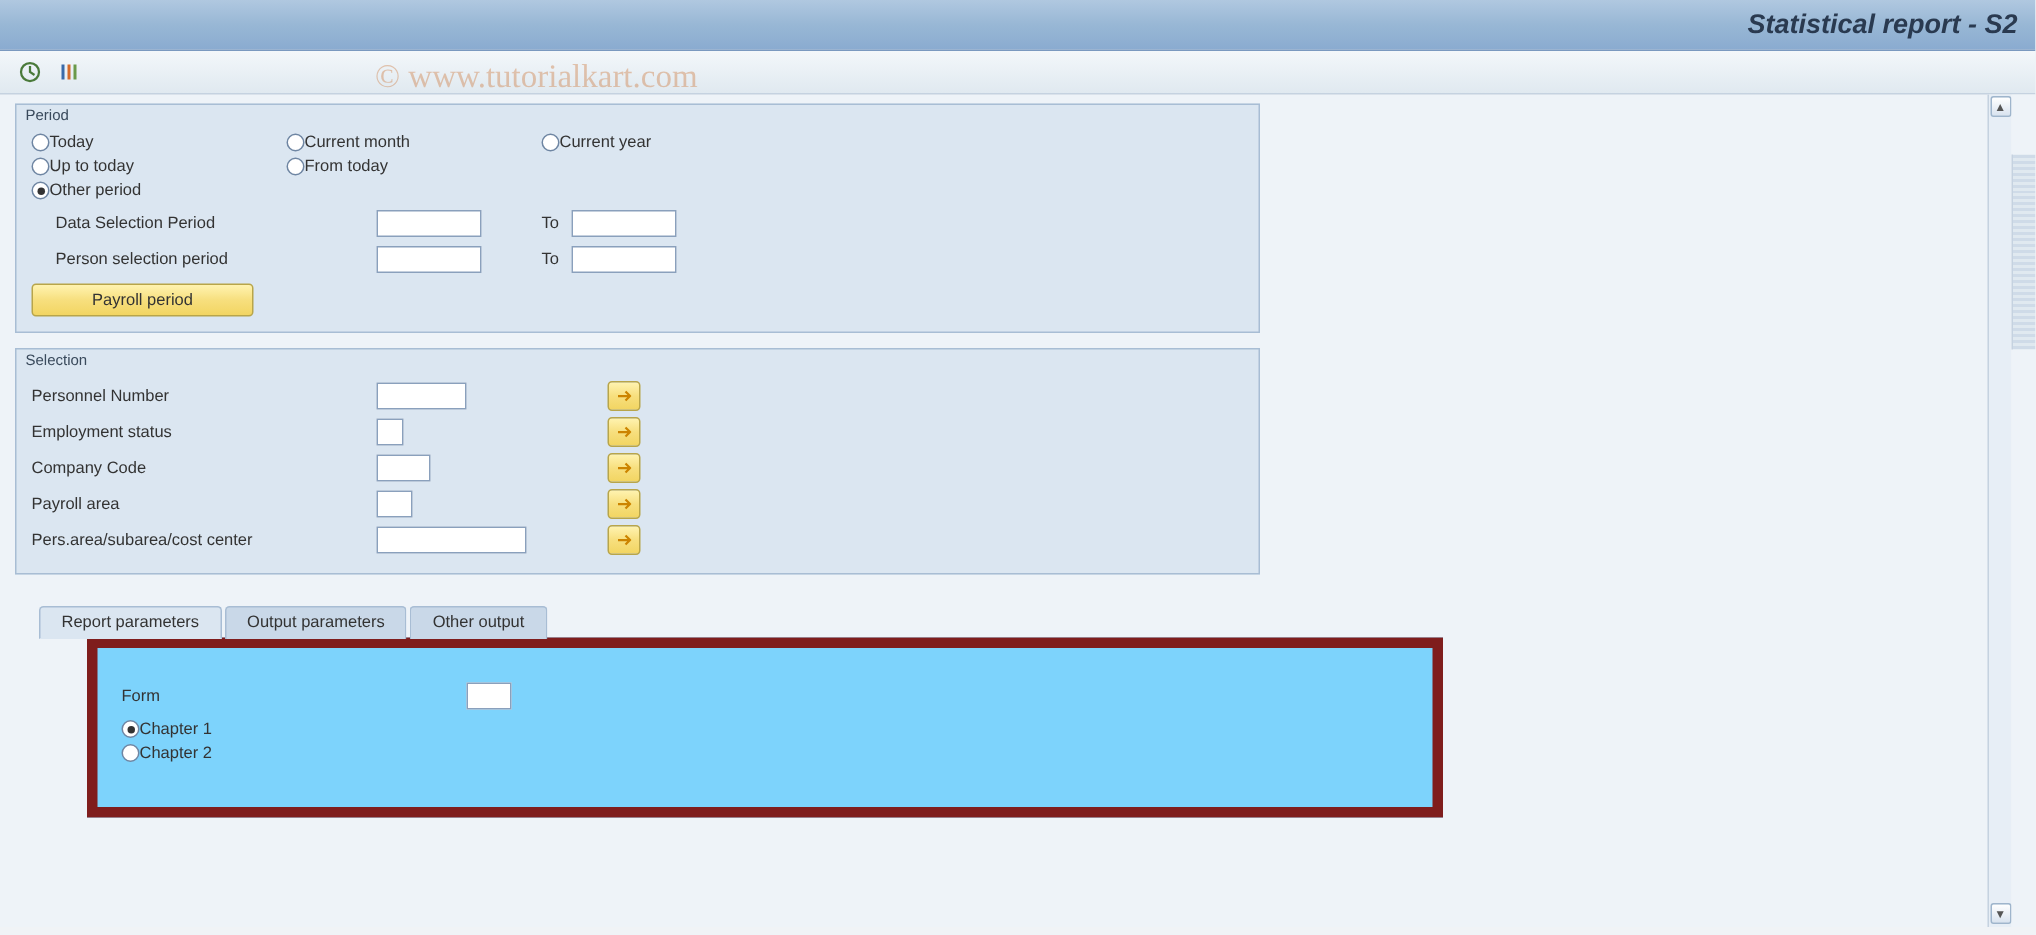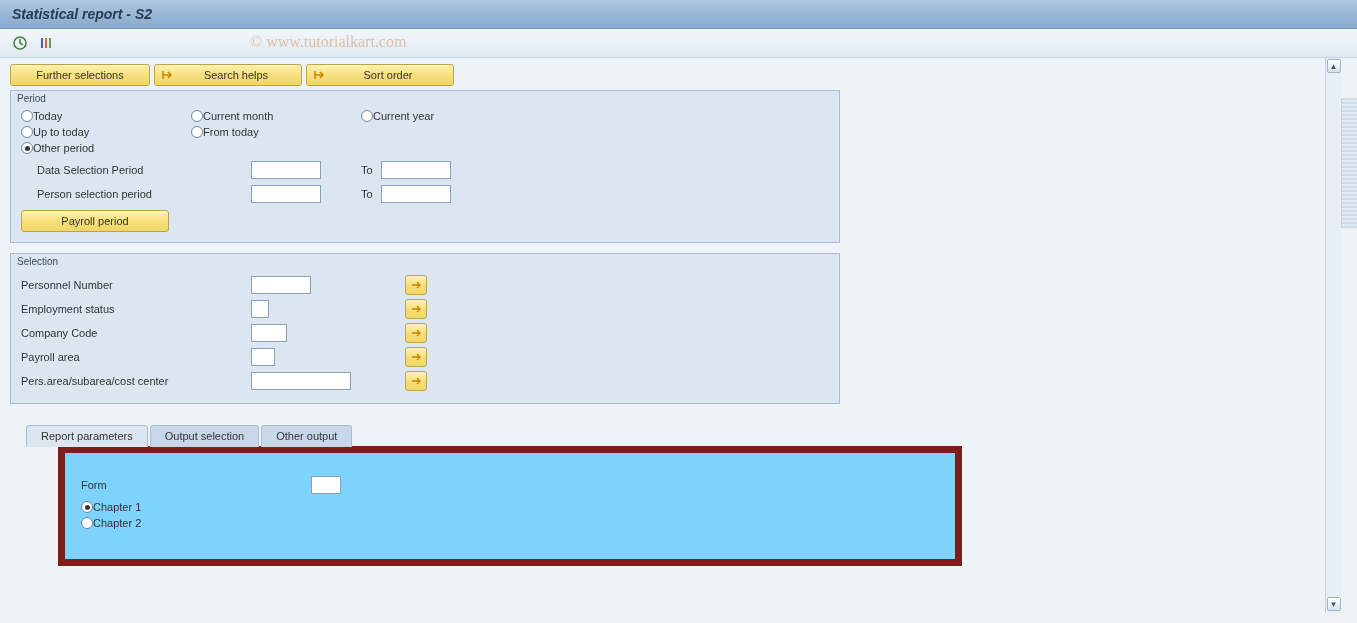--- a/index.html
+++ b/index.html
@@ -11,38 +11,39 @@
     color: #333;
     width: 1357px;
     overflow: hidden;
   }
   .title-bar {
     background: linear-gradient(to bottom, #b0c8e0, #98b7d5 50%, #8aabd0);
     border-bottom: 1px solid #7a99bf;
     padding: 6px 12px;
     font-style: italic;
     font-weight: bold;
-    font-size: 14px;
+    font-size: 18px;
     color: #2a3a50;
+    text-align: right;
   }
   .toolbar {
     background: linear-gradient(to bottom, #f3f7fa, #e0e9f0);
     border-bottom: 1px solid #c5d2e0;
     padding: 6px 12px;
     display: flex;
     align-items: center;
     gap: 10px;
     position: relative;
   }
   .watermark {
     position: absolute;
     left: 250px;
     top: 4px;
     color: rgba(205,120,60,0.4);
-    font-size: 16px;
+    font-size: 22px;
     font-family: Georgia, serif;
     pointer-events: none;
   }
   .tb-ico { width:16px; height:16px; display:inline-flex; align-items:center; justify-content:center; cursor:pointer; }
   .content {
     display: flex;
     height: 555px;
   }
   .main {
     flex: 1;
@@ -188,41 +189,20 @@
         <rect x="7" y="3" width="2" height="10" fill="#d46a2a"></rect>
         <rect x="11" y="3" width="2" height="10" fill="#6a9a4a"></rect>
       </svg>
   </span>
   <div class="watermark">© www.tutorialkart.com</div>
 </div>
 
 <div class="content">
   <div class="main">
 
-    <div class="button-row">
-      <div class="sap-button btn-w1">
-        <span class="lbl">Further selections</span>
-      </div>
-      <div class="sap-button btn-w2">
-        <span class="arrow">
-          <svg class="arrow-right-svg" viewBox="0 0 10 10">
-              <path d="M1 1 L1 9 M1 5 L8 5 M6 2 L9 5 L6 8" stroke="#cc8400" stroke-width="1.5" fill="none"></path>
-            </svg>
-        </span>
-        <span class="lbl">Search helps</span>
-      </div>
-      <div class="sap-button btn-w3">
-        <span class="arrow">
-          <svg class="arrow-right-svg" viewBox="0 0 10 10">
-              <path d="M1 1 L1 9 M1 5 L8 5 M6 2 L9 5 L6 8" stroke="#cc8400" stroke-width="1.5" fill="none"></path>
-            </svg>
-        </span>
-        <span class="lbl">Sort order</span>
-      </div>
-    </div>
 
     <div class="group">
       <div class="group-title">Period</div>
       <div class="group-body">
         <div class="period-grid">
           <div class="radio">
             <span class="radio-circle"></span>
             <span>Today</span>
           </div>
           <div class="radio">
@@ -316,21 +296,21 @@
         </div>
       </div>
     </div>
 
     <div class="tabstrip" style="margin-top:20px;">
       <div class="tabs">
         <div class="tab active">
           <span>Report parameters</span>
         </div>
         <div class="tab">
-          <span>Output selection</span>
+          <span>Output parameters</span>
         </div>
         <div class="tab">
           <span>Other output</span>
         </div>
       </div>
       <div class="tab-panel">
         <div class="field-row">
           <span style="width:230px">Form</span>
           <input class="text-input" style="width: 30px;" value="">
         </div>

